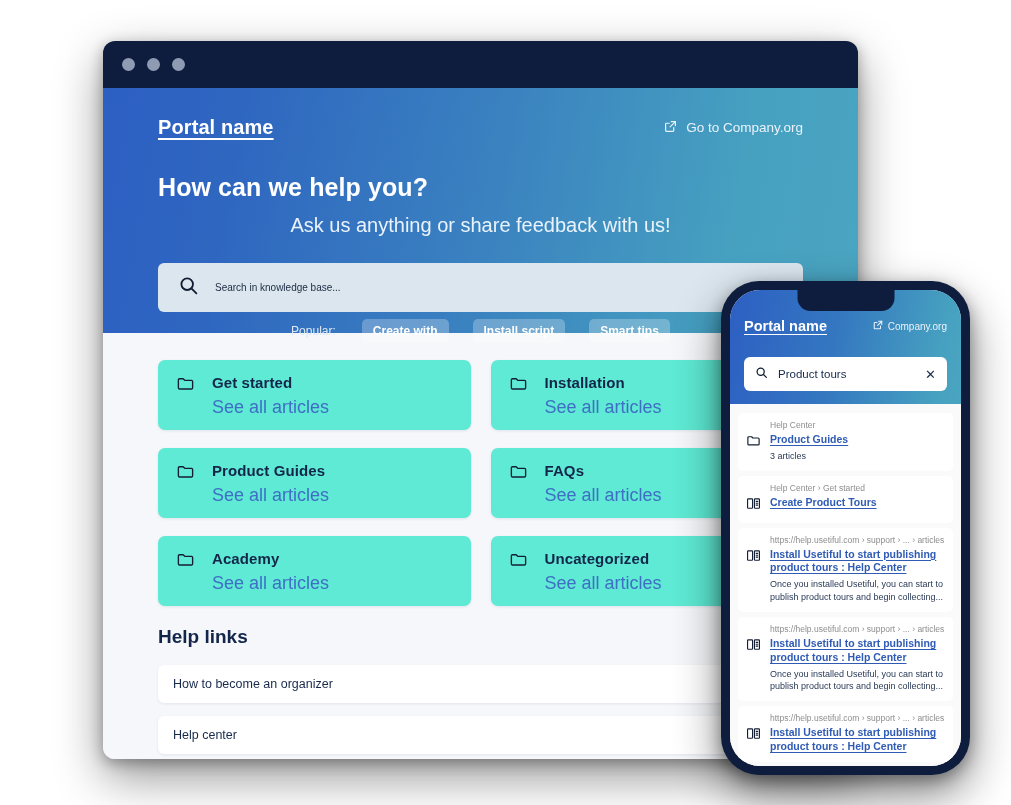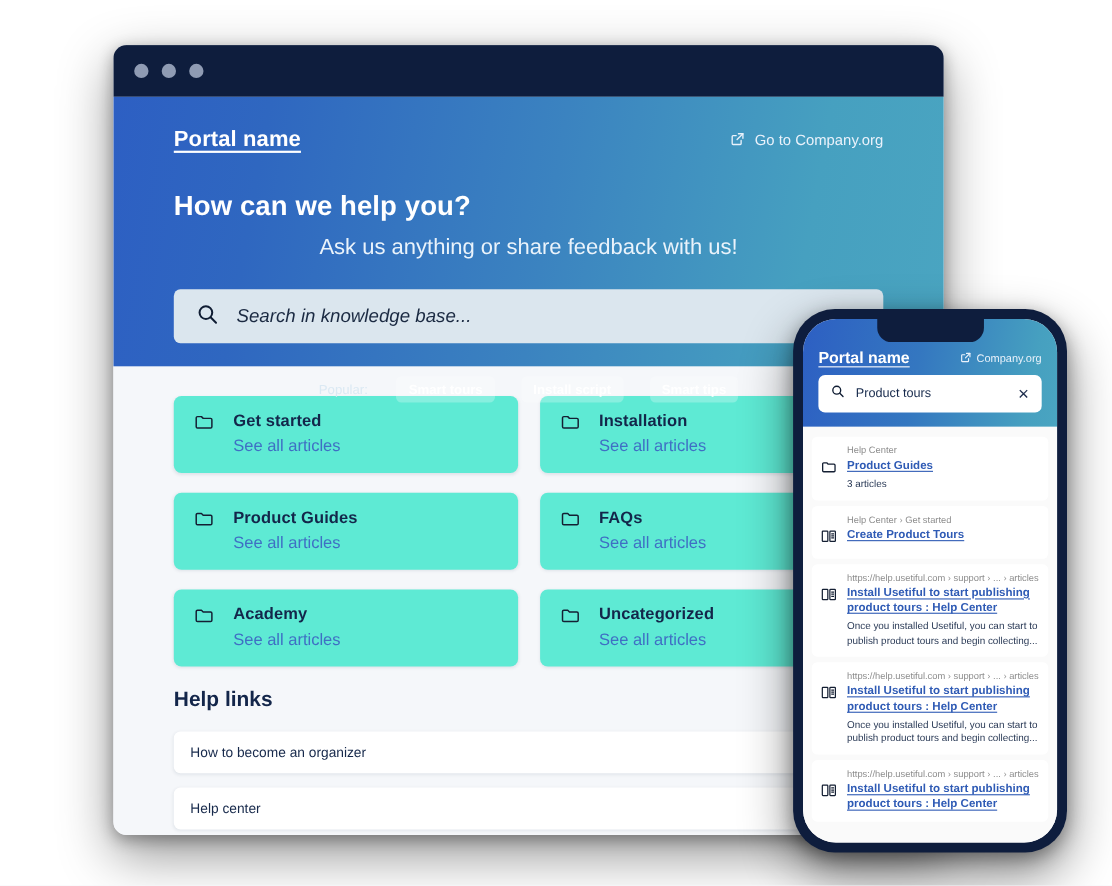--- a/index.html
+++ b/index.html
@@ -99,26 +99,25 @@
     background: #dbe6ee;
     border-radius: 6px;
     display: flex;
     align-items: center;
     padding: 0 20px;
     gap: 16px;
     cursor: text;
   }
   #search-placeholder {
     color: #1b2a42;
-    font-size: 17px;
-    font-style: italic;
+    font-size: 10px;
   }
 
   #popular-row {
-    margin-top: 30px;
+    margin-top: 7px;
     display: flex;
     align-items: center;
     justify-content: center;
     gap: 24px;
   }
   #popular-label {
     color: #dbe9f3;
     font-size: 12px;
     margin-right: 2px;
   }
@@ -155,21 +154,21 @@
     cursor: pointer;
   }
   .cat-title {
     color: #13264a;
     font-size: 15px;
     font-weight: bold;
     letter-spacing: 0.1px;
   }
   .cat-sub {
     color: #3f6fc4;
-    font-size: 15px;
+    font-size: 18px;
     margin-top: 6px;
   }
 
   #help-links-title {
     color: #13264a;
     font-size: 19px;
     font-weight: bold;
     margin-top: 20px;
   }
 
@@ -256,21 +255,21 @@
   }
   #phone-company-link {
     color: #eaf2fb;
     font-size: 10px;
     display: flex;
     align-items: center;
     gap: 5px;
     cursor: pointer;
   }
   #phone-search {
-    margin-top: 7px;
+    margin-top: 23px;
     background: #ffffff;
     border-radius: 6px;
     height: 34px;
     display: flex;
     align-items: center;
     padding: 16px 11px;
     gap: 10px;
   }
   #phone-search-value {
     color: #16294b;
@@ -354,21 +353,21 @@
         <svg width="21" height="21" viewBox="0 0 24 24" fill="none" stroke="#101d33" stroke-width="2.1" stroke-linecap="round">
           <circle cx="10.5" cy="10.5" r="6.6"></circle>
             <path d="M15.6 15.6L21 21"></path>
         </svg>
       </span>
       <span id="search-placeholder">Search in knowledge base...</span>
     </div>
 
     <div id="popular-row">
       <span id="popular-label">Popular:</span>
-      <span class="popular-tag">Smart tours</span>
+      <span class="popular-tag">Create with</span>
       <span class="popular-tag">Install script</span>
       <span class="popular-tag">Smart tips</span>
     </div>
   </div>
 
   <div id="content">
 
     <div id="cards-grid">
 
       <div class="cat-card">

